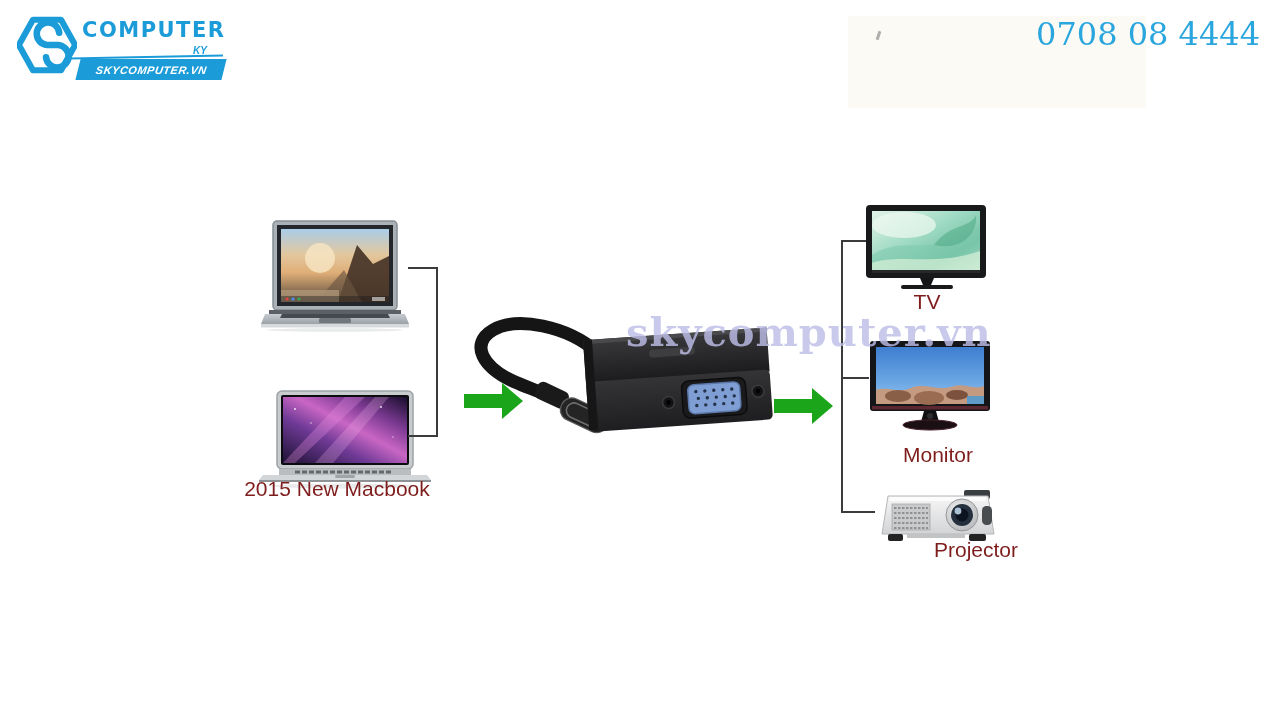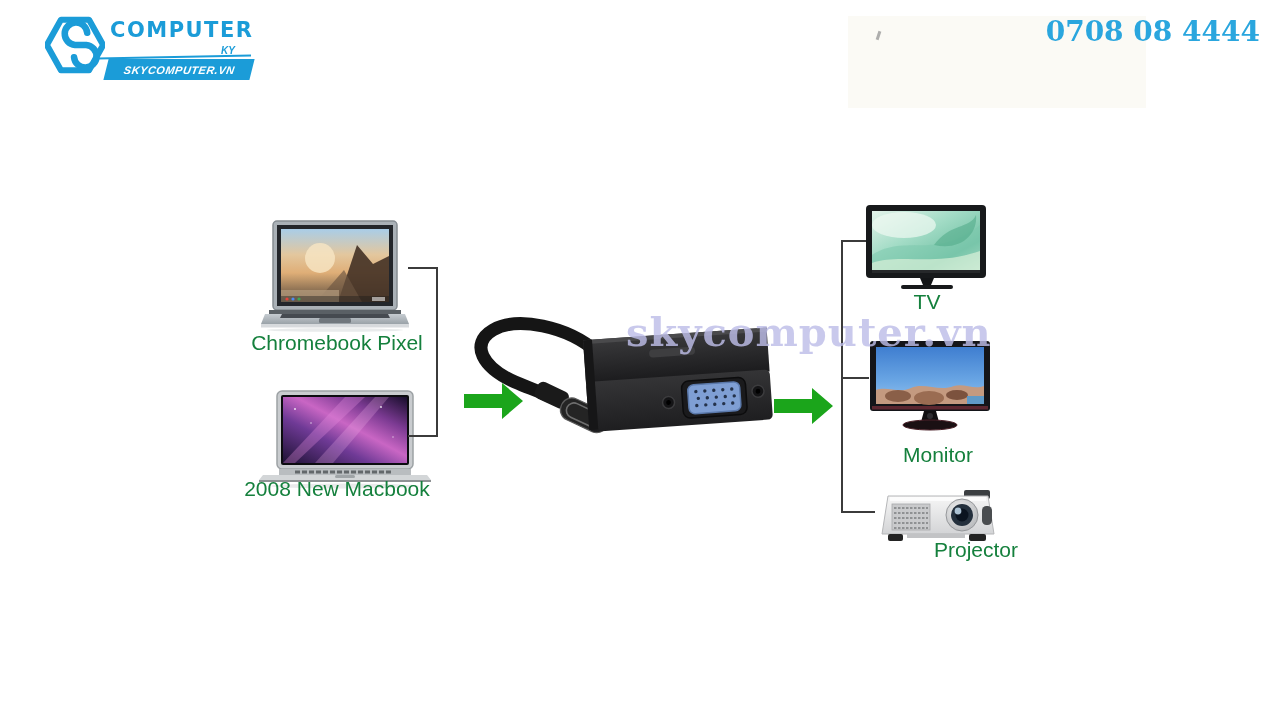--- a/index.html
+++ b/index.html
@@ -5,54 +5,54 @@
   * { margin:0; padding:0; box-sizing:border-box; }
   html,body { width:1280px; height:720px; background:#ffffff; font-family:"Liberation Sans", sans-serif; }
   #canvas { position:relative; width:1280px; height:720px; background:#ffffff; overflow:hidden; }
 
   .abs { position:absolute; }
 
   
   #bg-patch { left:848px; top:16px; width:298px; height:92px; background:#fbfaf5; }
   #gray-tick { left:877px; top:31px; width:3px; height:9px; background:#9b9b9b; transform:rotate(18deg); opacity:.8; }
 
-  #logo { left:38px; top:12px; width:220px; height:74px; }
+  #logo { left:10px; top:12px; width:220px; height:74px; }
   #logo-hex { left:7px; top:2px; }
   #logo-title {
     left:72px; top:6px; font-size:21px; font-weight:800; letter-spacing:1.5px;
     color:#1b9cd8; font-family:"DejaVu Sans", sans-serif;
   }
   #logo-sub {
     left:183px; top:33px; font-size:10px; font-weight:700; font-style:italic; color:#1b9cd8;
   }
   #logo-line { left:60px; top:44px; width:153px; height:2px; background:#1b9cd8; transform:rotate(-1.2deg); }
   #logo-banner {
     left:68px; top:47px; width:146px; height:21px; background:#1b9cd8;
     transform:skewX(-14deg); display:flex; align-items:center; justify-content:center;
   }
   #logo-banner span {
     transform:skewX(6deg); color:#ffffff; font-size:11px; font-weight:700; font-style:italic;
     letter-spacing:.5px; white-space:nowrap;
   }
   #phone {
     left:960px; top:15px; width:300px; text-align:right;
-    font-family:"DejaVu Serif", serif; font-weight:700; font-size:28px;
+    font-family:"DejaVu Serif", serif; font-weight:400; font-size:32px;
     color:#2aa6de; letter-spacing:0px; white-space:nowrap;
   }
 
   
   #watermark {
     left:626px; top:308px; font-family:"DejaVu Serif", serif; font-weight:700;
     font-size:40px; color:rgba(189,189,232,0.82); letter-spacing:1px;
     white-space:nowrap; z-index:30;
   }
 
   
   .dev-label {
-    color:#15803d; font-size:21px; text-align:center; white-space:nowrap;
+    color:#7f1d1d; font-size:21px; text-align:center; white-space:nowrap;
     font-family:"Liberation Sans", sans-serif;
   }
   #label-chromebook { left:237px; top:331px; width:200px; }
   #label-macbook    { left:237px; top:477px; width:200px; }
   #label-tv         { left:877px; top:290px; width:100px; }
   #label-monitor    { left:888px; top:443px; width:100px; }
   #label-projector  { left:926px; top:538px; width:100px; }
 
   
   #left-bracket {
@@ -124,21 +124,20 @@
       <circle cx="33" cy="81" r="1.6" fill="#4c8bf5"></circle>
     <circle cx="39" cy="81" r="1.6" fill="#3aa757"></circle>
     <rect x="112" y="79" width="13" height="4" fill="rgba(255,255,255,0.55)"></rect>
     <rect x="9" y="92" width="132" height="4" fill="#5a6065"></rect>
     <polygon points="5,96 145,96 149,106 1,106" fill="url(#cbBase)"></polygon>
     <polygon points="22,96 128,96 130,100 20,100" fill="#454a50"></polygon>
     <rect x="59" y="100" width="32" height="5" rx="1.5" fill="#70777d"></rect>
     <rect x="1" y="106" width="148" height="3.5" fill="#d7dadd"></rect>
     <ellipse cx="75" cy="112" rx="68" ry="1.8" fill="#e9ebec"></ellipse>
   </svg>
-  <div class="abs dev-label" id="label-chromebook">Chromebook Pixel</div>
 
   <svg class="abs" id="img-macbook" width="184" height="100" viewBox="0 0 184 100">
     <defs>
       <linearGradient id="mbScr" x1="0" y1="1" x2="1" y2="0">
         <stop offset="0" stop-color="#1d1133"></stop>
           <stop offset="0.35" stop-color="#6f3a96"></stop>
         <stop offset="0.55" stop-color="#c966c4"></stop>
           <stop offset="0.75" stop-color="#7b3a92"></stop>
         <stop offset="1" stop-color="#170d2b"></stop>
       </linearGradient>
@@ -152,21 +151,21 @@
       <circle cx="58" cy="34" r="0.8" fill="#fff" opacity="0.7"></circle>
     <circle cx="128" cy="18" r="1" fill="#fff" opacity="0.8"></circle>
       <circle cx="140" cy="48" r="0.8" fill="#fff" opacity="0.6"></circle>
     <rect x="26" y="80" width="132" height="6" fill="#b9bdc0"></rect>
     <line x1="42" y1="83" x2="140" y2="83" stroke="#63686b" stroke-width="3" stroke-dasharray="5,2"></line>
     <polygon points="10,86 174,86 178,91 6,91" fill="#d3d6d8"></polygon>
     <rect x="82" y="86" width="20" height="3" rx="1.5" fill="#9fa4a7"></rect>
     <rect x="6" y="91" width="172" height="2" fill="#8e9294"></rect>
     <ellipse cx="92" cy="97" rx="74" ry="2.5" fill="#e9eaeb"></ellipse>
   </svg>
-  <div class="abs dev-label" id="label-macbook">2008 New Macbook</div>
+  <div class="abs dev-label" id="label-macbook">2015 New Macbook</div>
 
   <div class="abs" id="left-bracket"></div>
 
   <svg class="abs" id="arrow-left" width="60" height="38" viewBox="0 0 60 38">
     <polygon points="0,12 38,12 38,1 59,19 38,37 38,26 0,26" fill="#1ba51b"></polygon>
   </svg>
   <svg class="abs" id="arrow-right" width="60" height="38" viewBox="0 0 60 38">
     <polygon points="0,12 38,12 38,1 59,19 38,37 38,26 0,26" fill="#1ba51b"></polygon>
   </svg>
 

